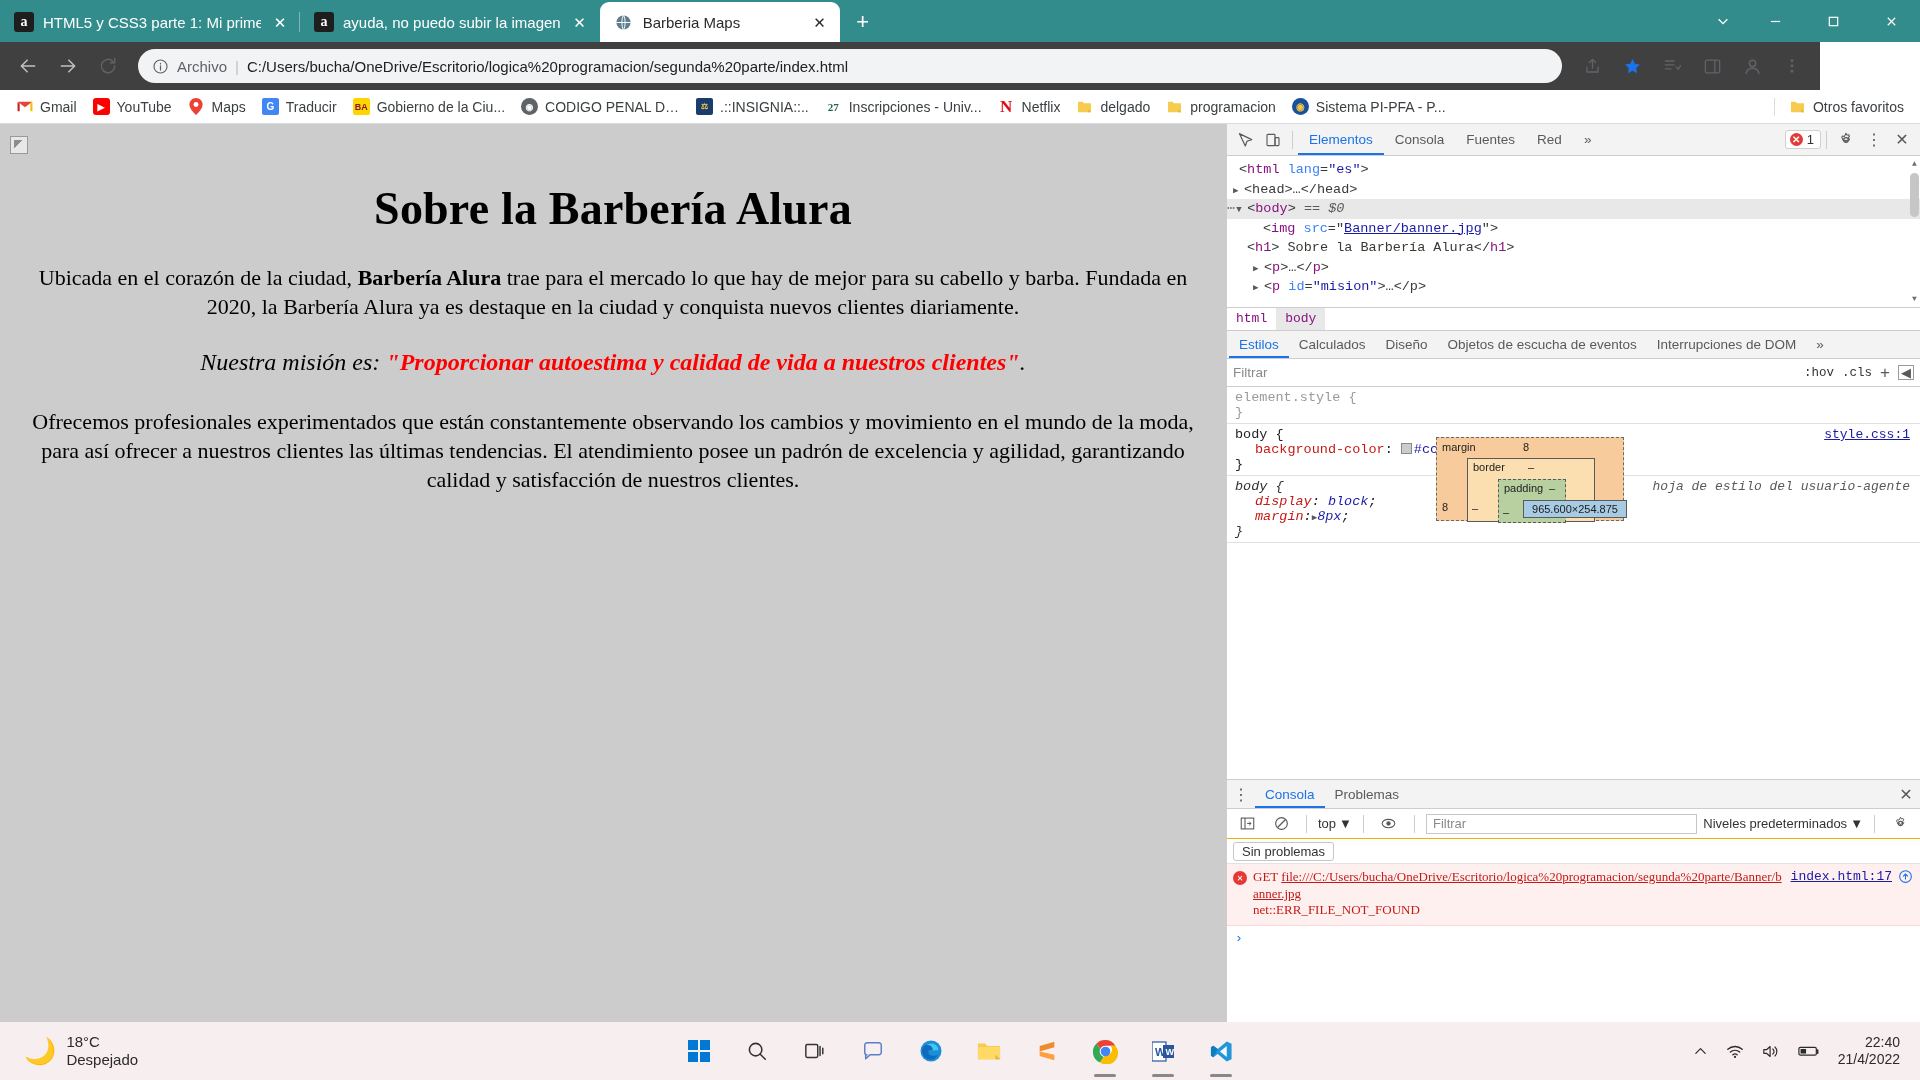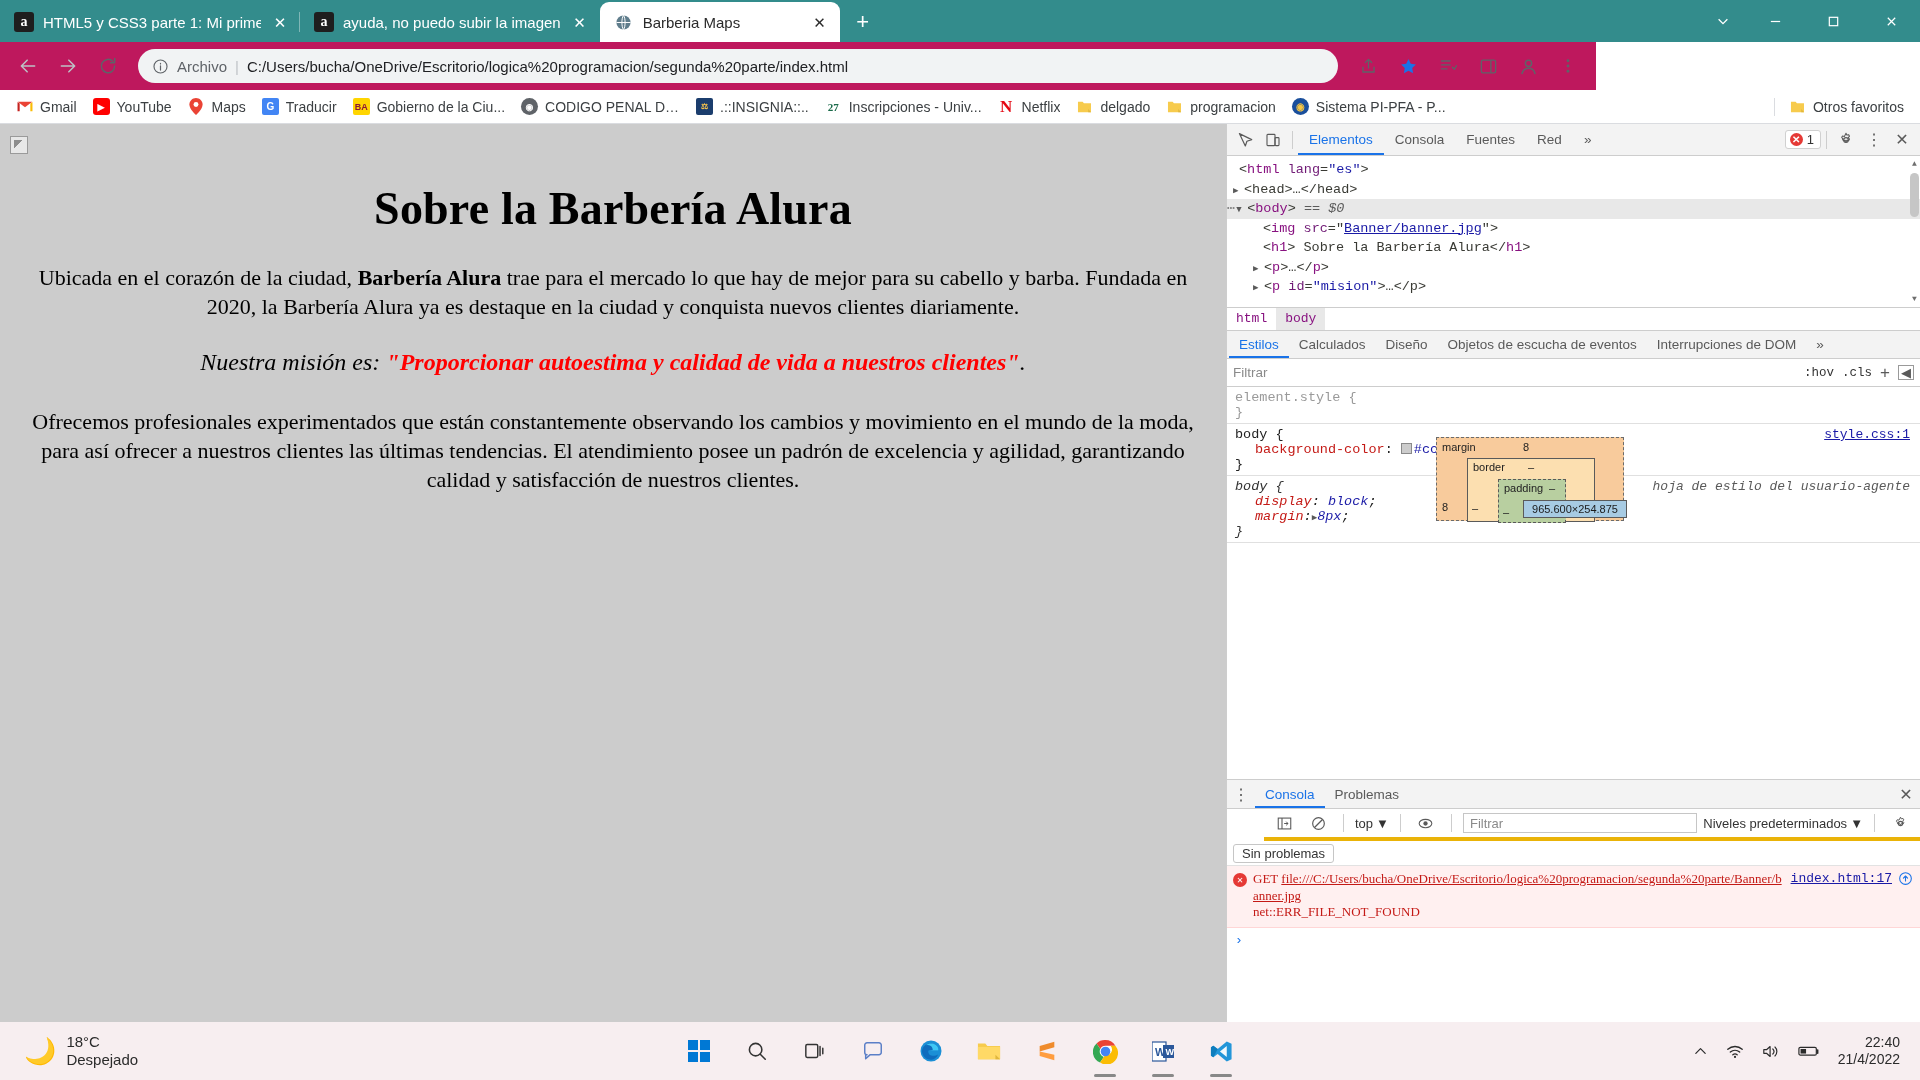--- a/index.html
+++ b/index.html
@@ -61,22 +61,22 @@
     width: 58px; height: 42px; display: flex; align-items: center; justify-content: center;
     color: #ffffff;
   }
   .caret-down {
     width: 46px; height: 42px; display:flex; align-items:center; justify-content:center;
     color:#fff;
   }
 
   
   .toolbar {
-    position: absolute; left: 0; top: 42px; width: 1596px; height: 48px;
-    background: #be185d; display: flex; align-items: center; padding: 0 10px;
+    position: absolute; left: 0; top: 42px; width: 1820px; height: 48px;
+    background: #404040; display: flex; align-items: center; padding: 0 10px;
     gap: 4px;
   }
   .tbtn {
     width: 36px; height: 36px; border-radius: 50%;
     display: flex; align-items: center; justify-content: center;
     color: #5f6368; flex: 0 0 auto;
   }
   .tbtn.disabled { color: #bdc1c6; }
   .omnibox {
     flex: 1 1 auto; height: 34px; margin: 0 8px;
@@ -190,21 +190,21 @@
   
   .dt-dom {
     flex: 0 0 151px; overflow: hidden; position: relative;
     font-family: "Liberation Mono", monospace; font-size: 13.5px;
     padding: 4px 0 0 0; background: #fff;
   }
   .domline { height: 19.5px; line-height: 19.5px; white-space: nowrap; padding-left: 12px; }
   .domline.sel { background: #e8e8e8; }
   .tok-punct { color: #393a34; }
   .tok-tag { color: #881280; }
-  .tok-attr { color: #701a75; }
+  .tok-attr { color: #3b82f6; }
   .tok-val { color: #1a1aa6; }
   .tok-link { color: #1a1aa6; text-decoration: underline; }
   .tok-text { color: #393a34; }
   .tok-doctype { color: #8f8f8f; }
   .tok-dollar { color: #5a5a5a; font-style: italic; }
   .tri { display: inline-block; width: 11px; color: #5a5a5a; font-size: 9px; }
   .dots { color: #888; letter-spacing: -1px; margin-right: 2px; }
   .scrollbar-v {
     position: absolute; right: 1px; top: 3px; width: 9px; bottom: 3px;
   }
@@ -288,22 +288,22 @@
   .drawer {
     flex: 0 0 243px; display: flex; flex-direction: column;
     border-top: 1px solid #cdcdcd; background: #fff;
   }
   .drawer-tabs {
     flex: 0 0 28px; display: flex; align-items: center;
     background: #f3f3f3; border-bottom: 1px solid #cdcdcd;
   }
   .drawer-toolbar {
     flex: 0 0 30px; display: flex; align-items: center; gap: 6px;
-    padding: 0 6px; border-bottom: 4px solid #eab308; background: #fff;
-    font-size: 13px; color: #333; margin-left: 37px;
+    padding: 0 6px; border-bottom: 1px solid #eab308; background: #fff;
+    font-size: 13px; color: #333;
   }
   .dw-input {
     flex: 1 1 auto; height: 20px; border: 1px solid #c6c6c6; background: #fff;
     display: flex; align-items: center; padding: 0 6px; font-size: 13px; color: #8a8a8a;
     max-width: 350px;
   }
   .dw-select { display:flex; align-items:center; gap:3px; font-size:13px; color:#333; white-space:nowrap;}
   .issues-bar {
     flex: 0 0 25px; display: flex; align-items: center; padding: 0 6px;
     border-bottom: 1px solid #e2e2e2; background: #fff;
@@ -636,21 +636,21 @@
         <span class="tri">▶</span><span class="tok-punct">&lt;head&gt;…&lt;/head&gt;</span>
       </div>
       <div class="domline sel" style="padding-left:0;">
         <span class="dots">⋯</span><span class="tri">▼</span><span class="tok-punct">&lt;</span><span class="tok-tag">body</span><span class="tok-punct">&gt;</span>
         <span class="tok-dollar">== $0</span>
       </div>
       <div class="domline" style="padding-left:36px;">
         <span class="tok-punct">&lt;</span><span class="tok-tag">img</span>
         <span class="tok-attr">src</span><span class="tok-punct">="</span><span class="tok-link">Banner/banner.jpg</span><span class="tok-punct">"&gt;</span>
       </div>
-      <div class="domline" style="padding-left:36px;">
+      <div class="domline" style="padding-left:20px;">
         <span class="tok-punct">&lt;</span><span class="tok-tag">h1</span><span class="tok-punct">&gt;</span><span class="tok-text"> Sobre la Barbería Alura</span><span class="tok-punct">&lt;/</span><span class="tok-tag">h1</span><span class="tok-punct">&gt;</span>
       </div>
       <div class="domline" style="padding-left:26px;">
         <span class="tri">▶</span><span class="tok-punct">&lt;</span><span class="tok-tag">p</span><span class="tok-punct">&gt;…&lt;/</span><span class="tok-tag">p</span><span class="tok-punct">&gt;</span>
       </div>
       <div class="domline" style="padding-left:26px;">
         <span class="tri">▶</span><span class="tok-punct">&lt;</span><span class="tok-tag">p</span>
         <span class="tok-attr">id</span><span class="tok-punct">=</span><span class="tok-val">"mision"</span><span class="tok-punct">&gt;</span><span class="tok-punct">…&lt;/p&gt;</span>
       </div>
 

